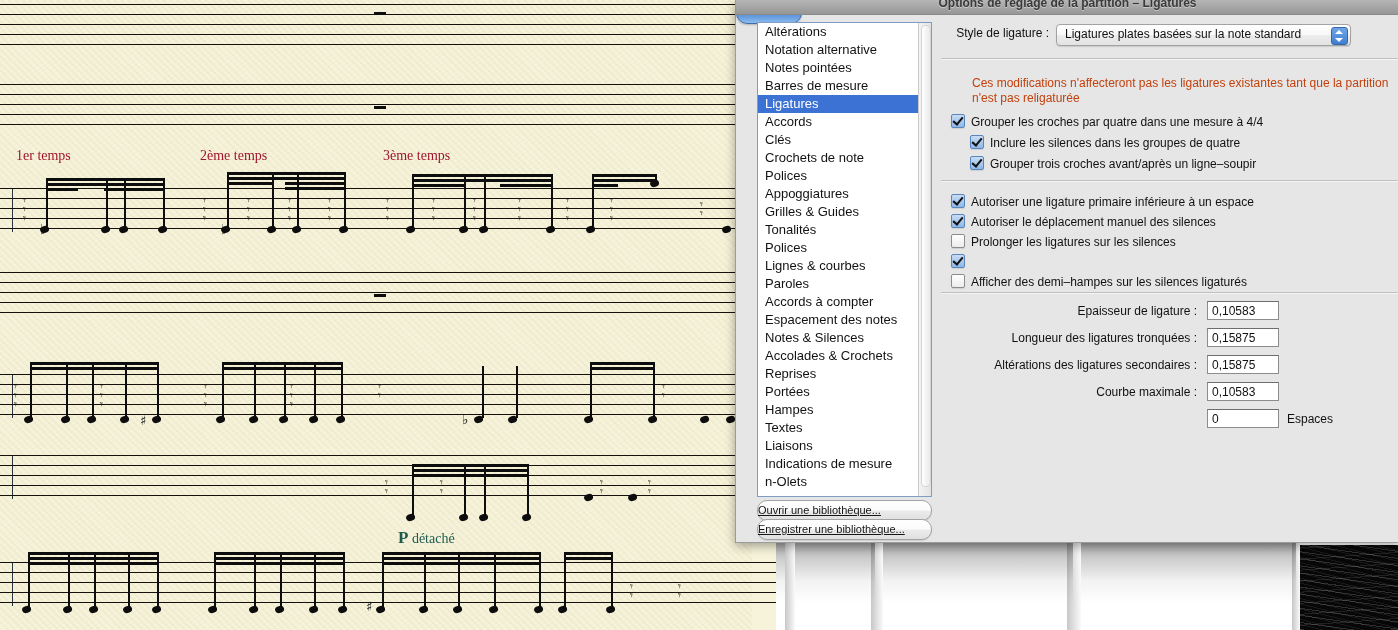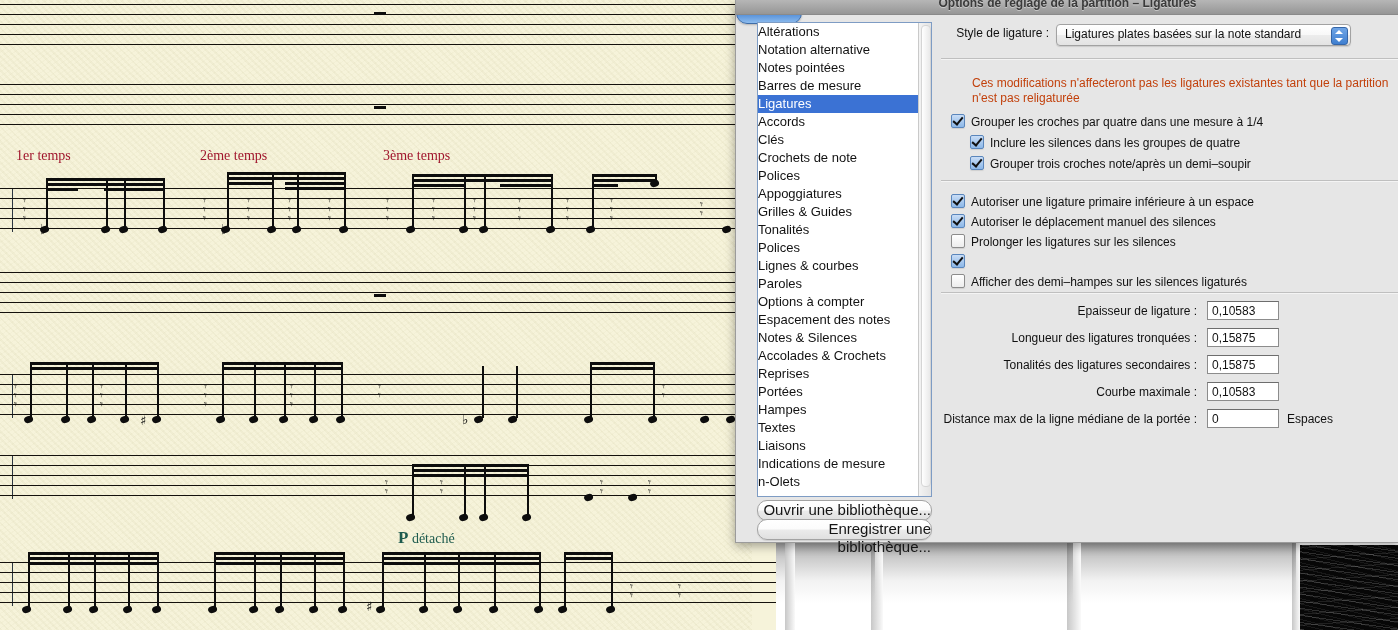--- a/index.html
+++ b/index.html
@@ -87,41 +87,42 @@
 
   
   #list-wrap{
     position:absolute;left:21px;top:22px;width:173px;height:473px;
     background:#ffffff;border:1px solid #7e9cc4;
     box-shadow:inset 0 0 0 1px #ffffff;
     overflow:hidden;
   }
   #list-inner{position:absolute;left:0;top:0;width:160px;}
   .cat{
-    height:18px;line-height:18px;padding-left:0;
+    height:18px;line-height:18px;padding-left:7px;
     font-size:13px;color:#121212;white-space:nowrap;
   }
   .cat.selected{background:#3b72d4;color:#ffffff;}
   #list-scroll{
     position:absolute;right:0;top:0;width:12px;height:100%;
     background:linear-gradient(to right,#f3f3f3,#e3e3e3);
     border-left:1px solid #c9c9c9;
   }
   #list-scroll .thumb{
     position:absolute;left:2px;top:2px;width:8px;height:460px;border-radius:4px;
     background:linear-gradient(to right,#ffffff,#e9e9e9);
     border:1px solid #d5d5d5;
   }
 
   .lib-btn{
     position:absolute;left:21px;width:173px;height:19px;
     border:1px solid #a3a3a3;border-radius:10px;
     background:linear-gradient(to bottom,#ffffff 0%,#fbfbfb 48%,#ebebeb 52%,#e0e0e0 100%);
-    font-size:15px;color:#151515;text-align:right;line-height:18px;
+    font-size:11px;color:#151515;text-align:left;line-height:18px;
     box-shadow:0 1px 1px rgba(0,0,0,.10);
+    text-decoration:underline;
   }
   #lib-open{top:500px;}
   #lib-save{top:519px;}
 
   
   #right{position:absolute;left:205px;top:14px;width:458px;height:480px;}
 
   .row-style{position:absolute;left:0;top:10px;width:458px;height:22px;}
   #style-label{
     position:absolute;left:0;top:2px;width:108px;text-align:right;
@@ -491,21 +492,21 @@
         <div class="cat">Accords</div>
         <div class="cat">Clés</div>
         <div class="cat">Crochets de note</div>
         <div class="cat">Polices</div>
         <div class="cat">Appoggiatures</div>
         <div class="cat">Grilles &amp; Guides</div>
         <div class="cat">Tonalités</div>
         <div class="cat">Polices</div>
         <div class="cat">Lignes &amp; courbes</div>
         <div class="cat">Paroles</div>
-        <div class="cat">Options à compter</div>
+        <div class="cat">Accords à compter</div>
         <div class="cat">Espacement des notes</div>
         <div class="cat">Notes &amp; Silences</div>
         <div class="cat">Accolades &amp; Crochets</div>
         <div class="cat">Reprises</div>
         <div class="cat">Portées</div>
         <div class="cat">Hampes</div>
         <div class="cat">Textes</div>
         <div class="cat">Liaisons</div>
         <div class="cat">Indications de mesure</div>
         <div class="cat">n-Olets</div>
@@ -529,23 +530,23 @@
             <div class="ar dn"></div>
         </div>
       </div>
     </div>
 
     <div class="sep" style="top:44px"></div>
 
     <div id="note-para">Ces modifications n'affecteront pas les ligatures existantes tant que la partition n'est pas religaturée</div>
 
     <div id="chk-group-1">
-        <div class="chk-row" style="left: 10px; top: 100px;"><span class="box on"></span><span>Grouper les croches par quatre dans une mesure à 1/4</span></div>
+        <div class="chk-row" style="left: 10px; top: 100px;"><span class="box on"></span><span>Grouper les croches par quatre dans une mesure à 4/4</span></div>
         <div class="chk-row indent" style="left: 10px; top: 121px;"><span class="box on"></span><span>Inclure les silences dans les groupes de quatre</span></div>
-        <div class="chk-row indent" style="left: 10px; top: 142px;"><span class="box on"></span><span>Grouper trois croches note/après un demi–soupir</span></div>
+        <div class="chk-row indent" style="left: 10px; top: 142px;"><span class="box on"></span><span>Grouper trois croches avant/après un ligne–soupir</span></div>
       </div>
 
     <div class="sep" style="top:166px"></div>
 
     <div id="chk-group-2">
         <div class="chk-row" style="left: 10px; top: 180px;"><span class="box on"></span><span>Autoriser une ligature primaire inférieure à un espace</span></div>
         <div class="chk-row" style="left: 10px; top: 200px;"><span class="box on"></span><span>Autoriser le déplacement manuel des silences</span></div>
         <div class="chk-row" style="left: 10px; top: 220px;"><span class="box"></span><span>Prolonger les ligatures sur les silences</span></div>
         <div class="chk-row" style="left: 10px; top: 240px;"><span class="box on"></span></div>
         <div class="chk-row" style="left: 10px; top: 260px;"><span class="box"></span><span>Afficher des demi–hampes sur les silences ligaturés</span></div>
@@ -556,29 +557,28 @@
     <div id="field-rows">
         <div class="field-row" style="left: 0px; top: 287px; width: 458px;">
           <div class="field-label" style="right: 202px;">Epaisseur de ligature :</div>
           <div class="field-input" style="left: 266px;">0,10583</div>
         </div>
         <div class="field-row" style="left: 0px; top: 314px; width: 458px;">
           <div class="field-label" style="right: 202px;">Longueur des ligatures tronquées :</div>
           <div class="field-input" style="left: 266px;">0,15875</div>
         </div>
         <div class="field-row" style="left: 0px; top: 341px; width: 458px;">
-          <div class="field-label" style="right: 202px;">Tonalités des ligatures secondaires :</div>
+          <div class="field-label" style="right: 202px;">Altérations des ligatures secondaires :</div>
           <div class="field-input" style="left: 266px;">0,15875</div>
         </div>
         <div class="field-row" style="left: 0px; top: 368px; width: 458px;">
           <div class="field-label" style="right: 202px;">Courbe maximale :</div>
           <div class="field-input" style="left: 266px;">0,10583</div>
         </div>
         <div class="field-row" style="left: 0px; top: 395px; width: 458px;">
-          <div class="field-label" style="right: 202px;">Distance max de la ligne médiane de la portée :</div>
           <div class="field-input" style="left: 266px;">0</div>
           <div class="field-unit" style="left: 346px;">Espaces</div>
         </div>
       </div>
   </div>
 
   <div id="btn-ok">OK</div>
 
 </div>
 

